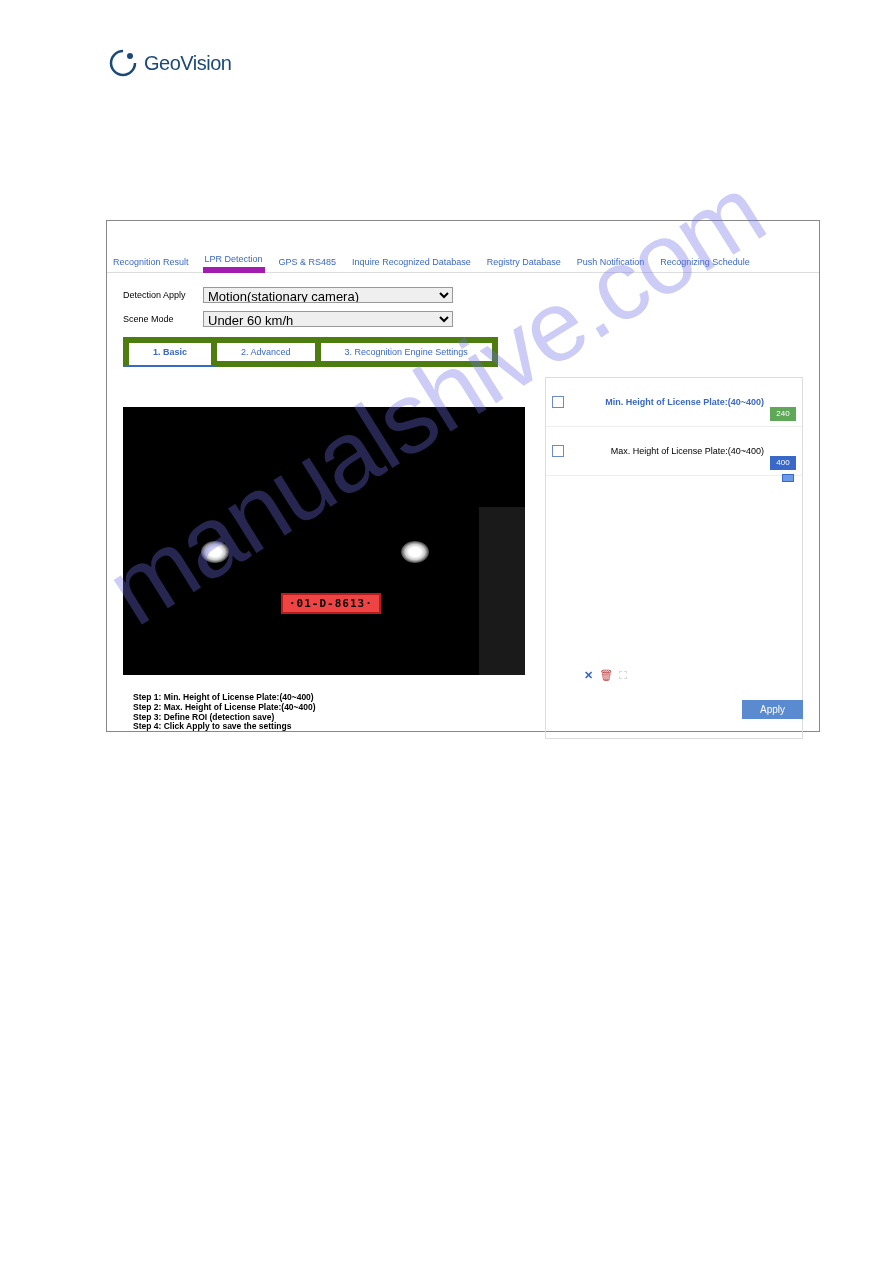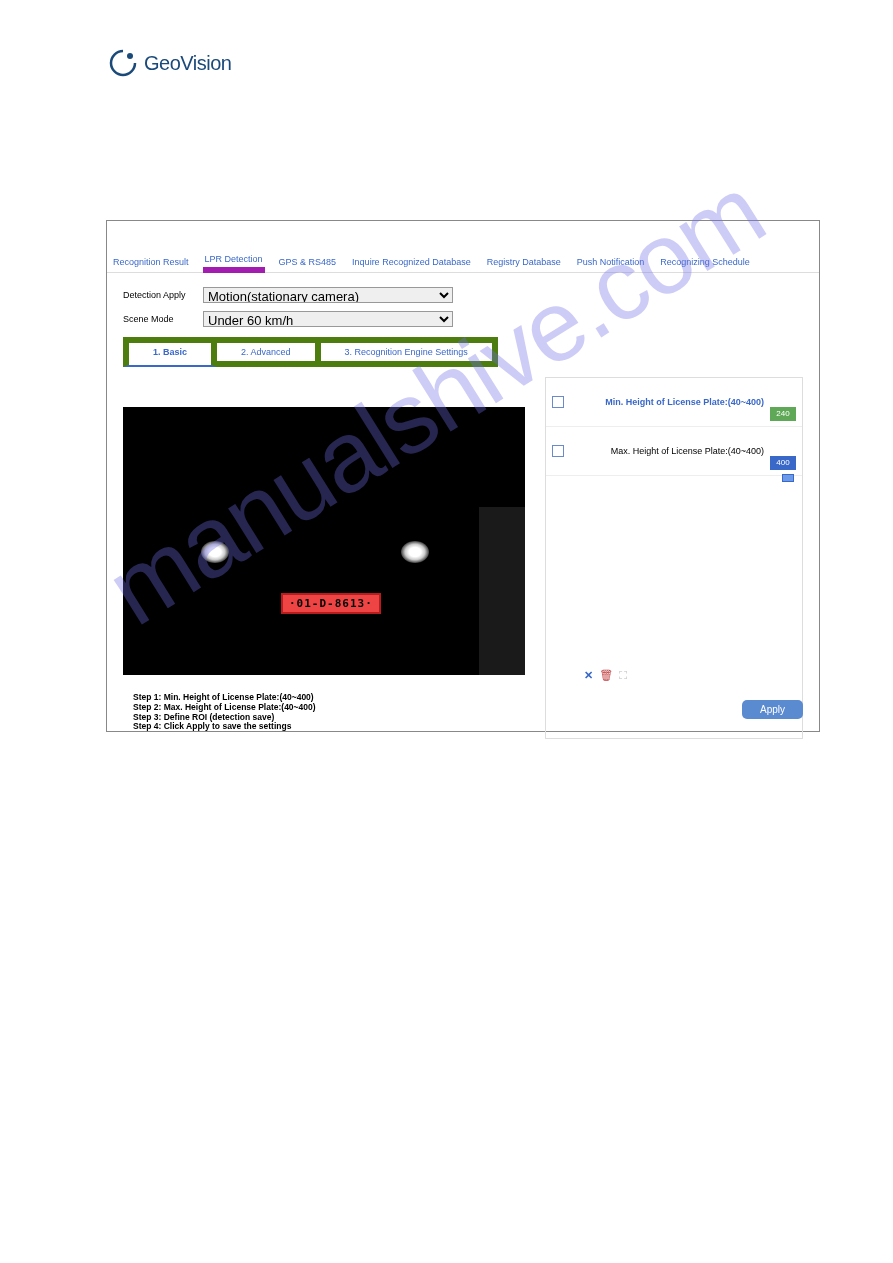--- a/index.html
+++ b/index.html
@@ -200,21 +200,21 @@
   }
   .apply-btn {
     position: absolute;
     right: 16px;
     bottom: 12px;
     background: #5a8ad0;
     color: #fff;
     font-size: 10px;
     padding: 4px 18px;
     border: none;
-    border-radius: 5px;
+    border-radius: 0;
     cursor: pointer;
   }
   .watermark {
     position: absolute;
     top: 340px;
     left: 60px;
     width: 760px;
     font-size: 100px;
     font-weight: 500;
     color: rgba(110, 110, 230, 0.35);

